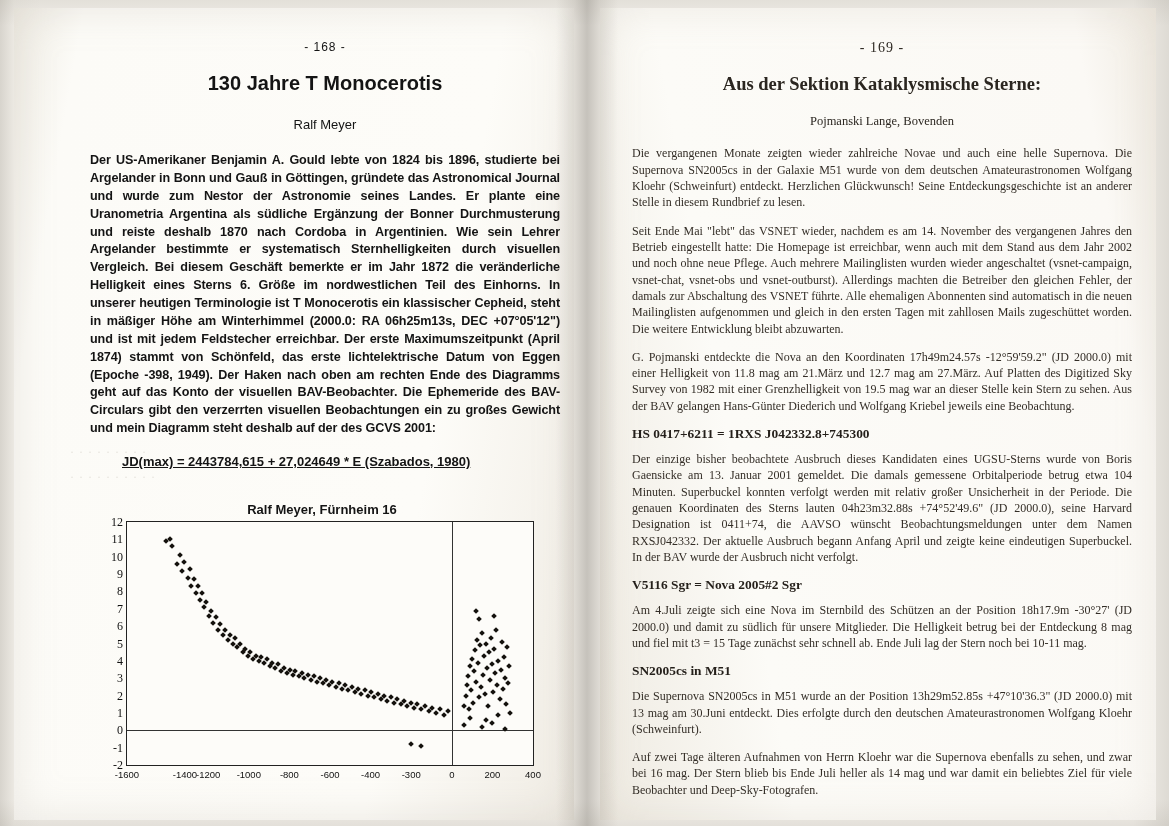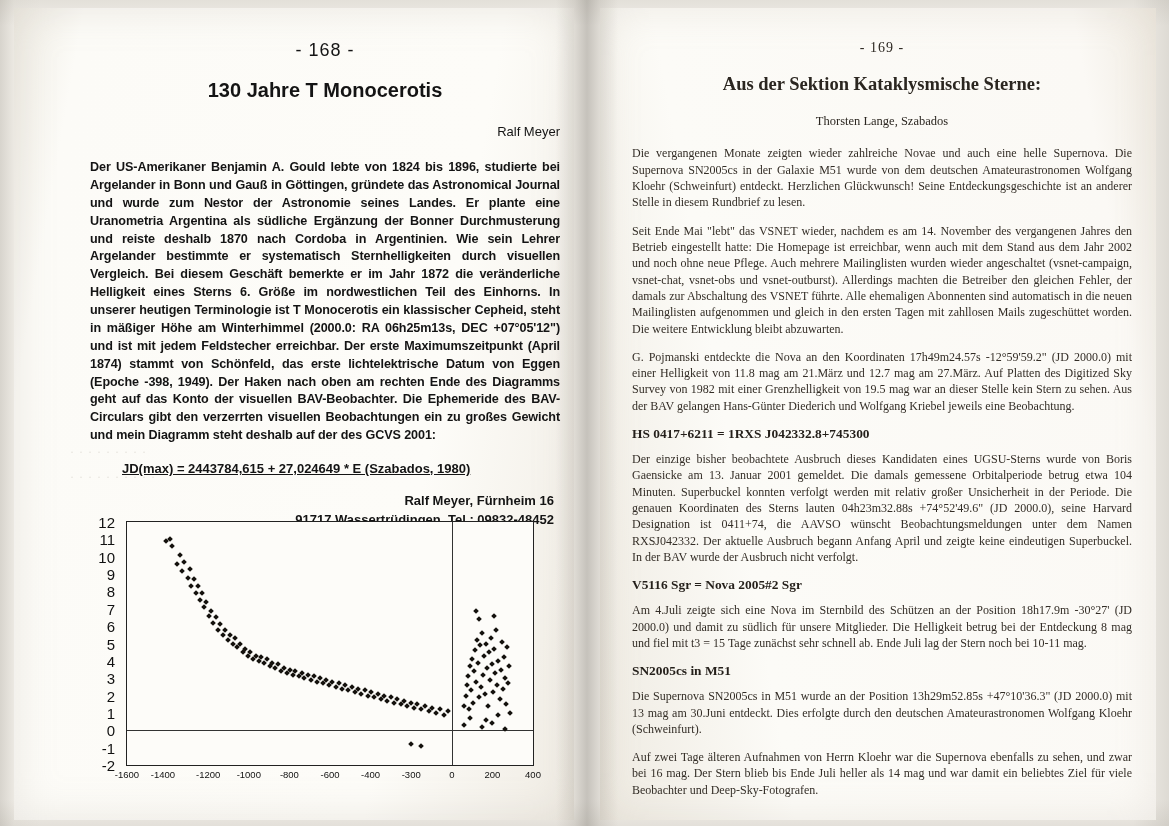--- a/index.html
+++ b/index.html
@@ -58,52 +58,52 @@
 
   
   .l-col {
     position: absolute;
     left: 90px;
     top: 40px;
     width: 470px;
   }
   .pagenum {
     text-align: center;
-    font-size: 18px;
+    font-size: 12px;
     letter-spacing: 1px;
     margin-bottom: 18px;
   }
   .article-title {
     text-align: center;
     font-size: 20px;
     font-weight: bold;
     margin-bottom: 22px;
   }
   .author-line {
-    text-align: right;
+    text-align: center;
     font-size: 13px;
     margin-bottom: 20px;
   }
   .body-left {
     font-size: 12.6px;
     line-height: 1.42;
     text-align: justify;
     font-weight: bold;
     letter-spacing: -0.1px;
   }
   .formula {
     margin-top: 16px;
     margin-left: 32px;
     font-size: 13px;
     font-weight: bold;
     text-decoration: underline;
   }
   .signature {
-    margin-top: 16px;
-    text-align: right;
+    margin-top: 32px;
+    text-align: center;
     font-size: 13px;
     font-weight: bold;
     line-height: 1.45;
     padding-right: 6px;
   }
 
   
   #chart-wrap {
     position: absolute;
     left: 100px;
@@ -116,25 +116,26 @@
     left: 26px;
     top: 6px;
     width: 406px;
     height: 243px;
     border: 1px solid #222;
     background: #fdfcf9;
   }
   .tick-y {
     position: absolute;
     right: 100%;
-    margin-right: 12px;
-    font-size: 15px;
+    margin-right: 4px;
+    font-size: 12px;
     line-height: 1;
     transform: translateY(-50%);
     color: #111;
+    font-family: Liberation Serif, serif;
   }
   .tick-x {
     position: absolute;
     top: 100%;
     margin-top: 5px;
     font-size: 9.5px;
     line-height: 1;
     transform: translateX(-50%);
     color: #111;
   }
@@ -243,21 +244,21 @@
         <div class="tick-y" style="top: 138.857px;">4</div>
         <div class="tick-y" style="top: 121.5px;">5</div>
         <div class="tick-y" style="top: 104.143px;">6</div>
         <div class="tick-y" style="top: 86.7857px;">7</div>
         <div class="tick-y" style="top: 69.4286px;">8</div>
         <div class="tick-y" style="top: 52.0714px;">9</div>
         <div class="tick-y" style="top: 34.7143px;">10</div>
         <div class="tick-y" style="top: 17.3571px;">11</div>
         <div class="tick-y" style="top: 0px;">12</div>
         <div class="tick-x" style="left: 0px;">-1600</div>
-        <div class="tick-x" style="left: 36px;">-1400</div>
+        <div class="tick-x" style="left: 58px;">-1400</div>
         <div class="tick-x" style="left: 81.2px;">-1200</div>
         <div class="tick-x" style="left: 121.8px;">-1000</div>
         <div class="tick-x" style="left: 162.4px;">-800</div>
         <div class="tick-x" style="left: 203px;">-600</div>
         <div class="tick-x" style="left: 243.6px;">-400</div>
         <div class="tick-x" style="left: 284.2px;">-300</div>
         <div class="tick-x" style="left: 324.8px;">0</div>
         <div class="tick-x" style="left: 365.4px;">200</div>
         <div class="tick-x" style="left: 406px;">400</div>
         <div class="axis-line" style="left: 0px; width: 406px; top: 208.286px; height: 1px;"></div>
@@ -417,21 +418,21 @@
         <div class="pt" style="left: 336.98px; top: 203.079px;"></div>
         <div class="pt" style="left: 343.07px; top: 196.136px;"></div>
       </div>
   </div>
 
   <div class="r-col">
     <div class="r-pagenum">- 169 -</div>
     <div class="r-title">
       <div>Aus der Sektion Kataklysmische Sterne:</div>
     </div>
-    <div class="r-author">Thorsten Lange, Szabados</div>
+    <div class="r-author">Pojmanski Lange, Bovenden</div>
     <div class="r-para">Die vergangenen Monate zeigten wieder zahlreiche Novae und auch eine helle Supernova. Die Supernova SN2005cs in der Galaxie M51 wurde von dem deutschen Amateurastronomen Wolfgang Kloehr (Schweinfurt) entdeckt. Herzlichen Glückwunsch! Seine Entdeckungsgeschichte ist an anderer Stelle in diesem Rundbrief zu lesen.</div>
     <div class="r-para">Seit Ende Mai "lebt" das VSNET wieder, nachdem es am 14. November des vergangenen Jahres den Betrieb eingestellt hatte: Die Homepage ist erreichbar, wenn auch mit dem Stand aus dem Jahr 2002 und noch ohne neue Pflege. Auch mehrere Mailinglisten wurden wieder angeschaltet (vsnet-campaign, vsnet-chat, vsnet-obs und vsnet-outburst). Allerdings machten die Betreiber den gleichen Fehler, der damals zur Abschaltung des VSNET führte. Alle ehemaligen Abonnenten sind automatisch in die neuen Mailinglisten aufgenommen und gleich in den ersten Tagen mit zahllosen Mails zugeschüttet worden. Die weitere Entwicklung bleibt abzuwarten.</div>
 
     <div>
       <div class="r-para">G. Pojmanski entdeckte die Nova an den Koordinaten 17h49m24.57s -12°59'59.2" (JD 2000.0) mit einer Helligkeit von 11.8 mag am 21.März und 12.7 mag am 27.März. Auf Platten des Digitized Sky Survey von 1982 mit einer Grenzhelligkeit von 19.5 mag war an dieser Stelle kein Stern zu sehen. Aus der BAV gelangen Hans-Günter Diederich und Wolfgang Kriebel jeweils eine Beobachtung.</div>
     </div>
 
     <div>
       <div class="r-head">HS 0417+6211 = 1RXS J042332.8+745300</div>
       <div class="r-para">Der einzige bisher beobachtete Ausbruch dieses Kandidaten eines UGSU-Sterns wurde von Boris Gaensicke am 13. Januar 2001 gemeldet. Die damals gemessene Orbitalperiode betrug etwa 104 Minuten. Superbuckel konnten verfolgt werden mit relativ großer Unsicherheit in der Periode. Die genauen Koordinaten des Sterns lauten 04h23m32.88s +74°52'49.6" (JD 2000.0), seine Harvard Designation ist 0411+74, die AAVSO wünscht Beobachtungsmeldungen unter dem Namen RXSJ042332. Der aktuelle Ausbruch begann Anfang April und zeigte keine eindeutigen Superbuckel. In der BAV wurde der Ausbruch nicht verfolgt.</div>

